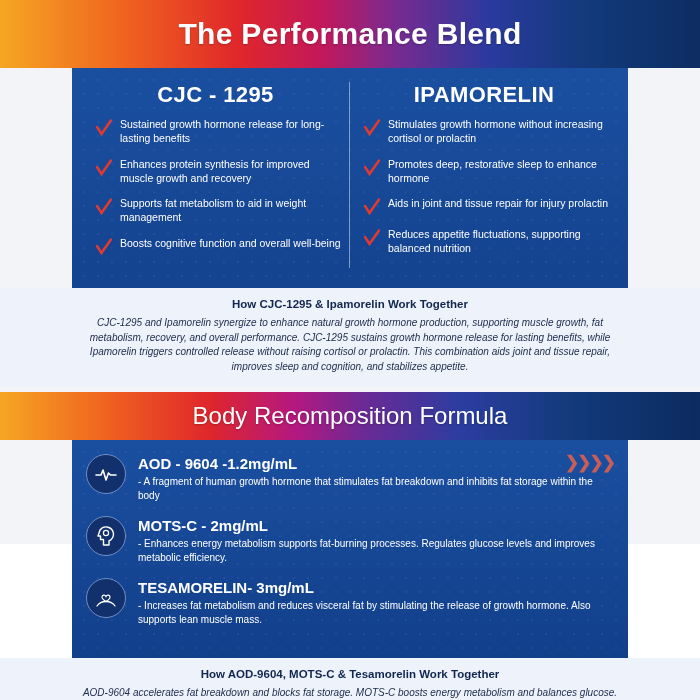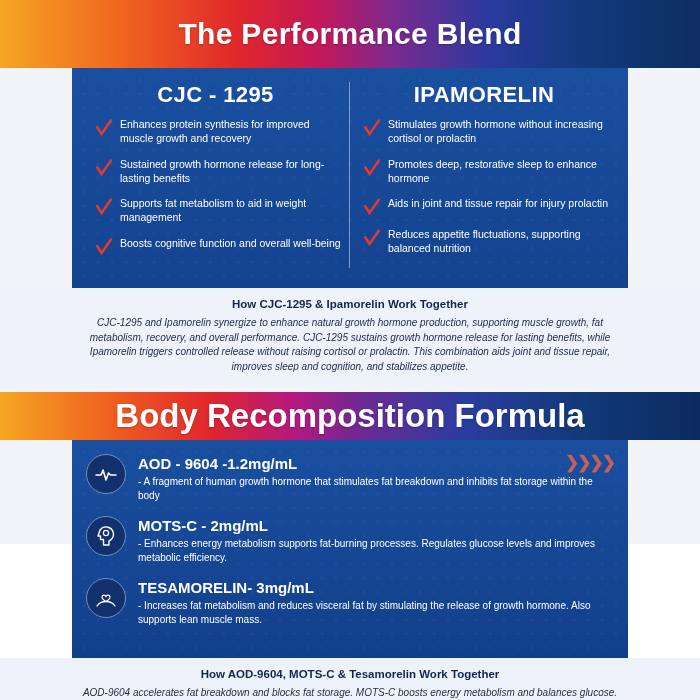--- a/index.html
+++ b/index.html
@@ -80,21 +80,21 @@
   }
 
   
   .banner2 {
     height: 48px;
     margin-top: 6px;
     background: linear-gradient(90deg,#f6a623 0%, #ef5f20 16%, #df262c 30%, #b4187f 42%, #6b2a95 52%, #2b3da0 66%, #123a7a 82%, #0c2b60 100%);
     display: flex; align-items: center; justify-content: center;
   }
   .banner2 h1 {
-    color: #fff; font-size: 33px; font-weight: bold;
+    color: #fff; font-size: 24px; font-weight: normal;
     text-shadow: 0 1px 2px rgba(0,0,0,.25);
   }
 
   
   .peptides {
     position: relative;
     margin: 0 72px;
     background:
       radial-gradient(circle at 12px 12px, rgba(255,255,255,.05) 1.2px, transparent 1.4px) 0 0/14px 14px,
       linear-gradient(180deg,#1a4fa0 0%, #123f8a 100%);
@@ -154,29 +154,29 @@
 
     <div class="col left">
       <h2>CJC - 1295</h2>
 
       <div class="bullet">
         <span class="check">
           <svg width="16" height="18" viewBox="0 0 16 18">
               <path d="M1 8 L5.5 15 L15 1.5" stroke="#e03b2f" stroke-width="2.6" fill="none" stroke-linecap="round"></path>
             </svg>
         </span>
+        <p>Sustained growth hormone release for long-lasting benefits</p>
+      </div>
+      <div class="bullet">
+        <span class="check">
+          <svg width="16" height="18" viewBox="0 0 16 18">
+              <path d="M1 8 L5.5 15 L15 1.5" stroke="#e03b2f" stroke-width="2.6" fill="none" stroke-linecap="round"></path>
+            </svg>
+        </span>
         <p>Enhances protein synthesis for improved muscle growth and recovery</p>
-      </div>
-      <div class="bullet">
-        <span class="check">
-          <svg width="16" height="18" viewBox="0 0 16 18">
-              <path d="M1 8 L5.5 15 L15 1.5" stroke="#e03b2f" stroke-width="2.6" fill="none" stroke-linecap="round"></path>
-            </svg>
-        </span>
-        <p>Sustained growth hormone release for long-lasting benefits</p>
       </div>
       <div class="bullet">
         <span class="check">
           <svg width="16" height="18" viewBox="0 0 16 18">
               <path d="M1 8 L5.5 15 L15 1.5" stroke="#e03b2f" stroke-width="2.6" fill="none" stroke-linecap="round"></path>
             </svg>
         </span>
         <p>Supports fat metabolism to aid in weight management</p>
       </div>
       <div class="bullet">

